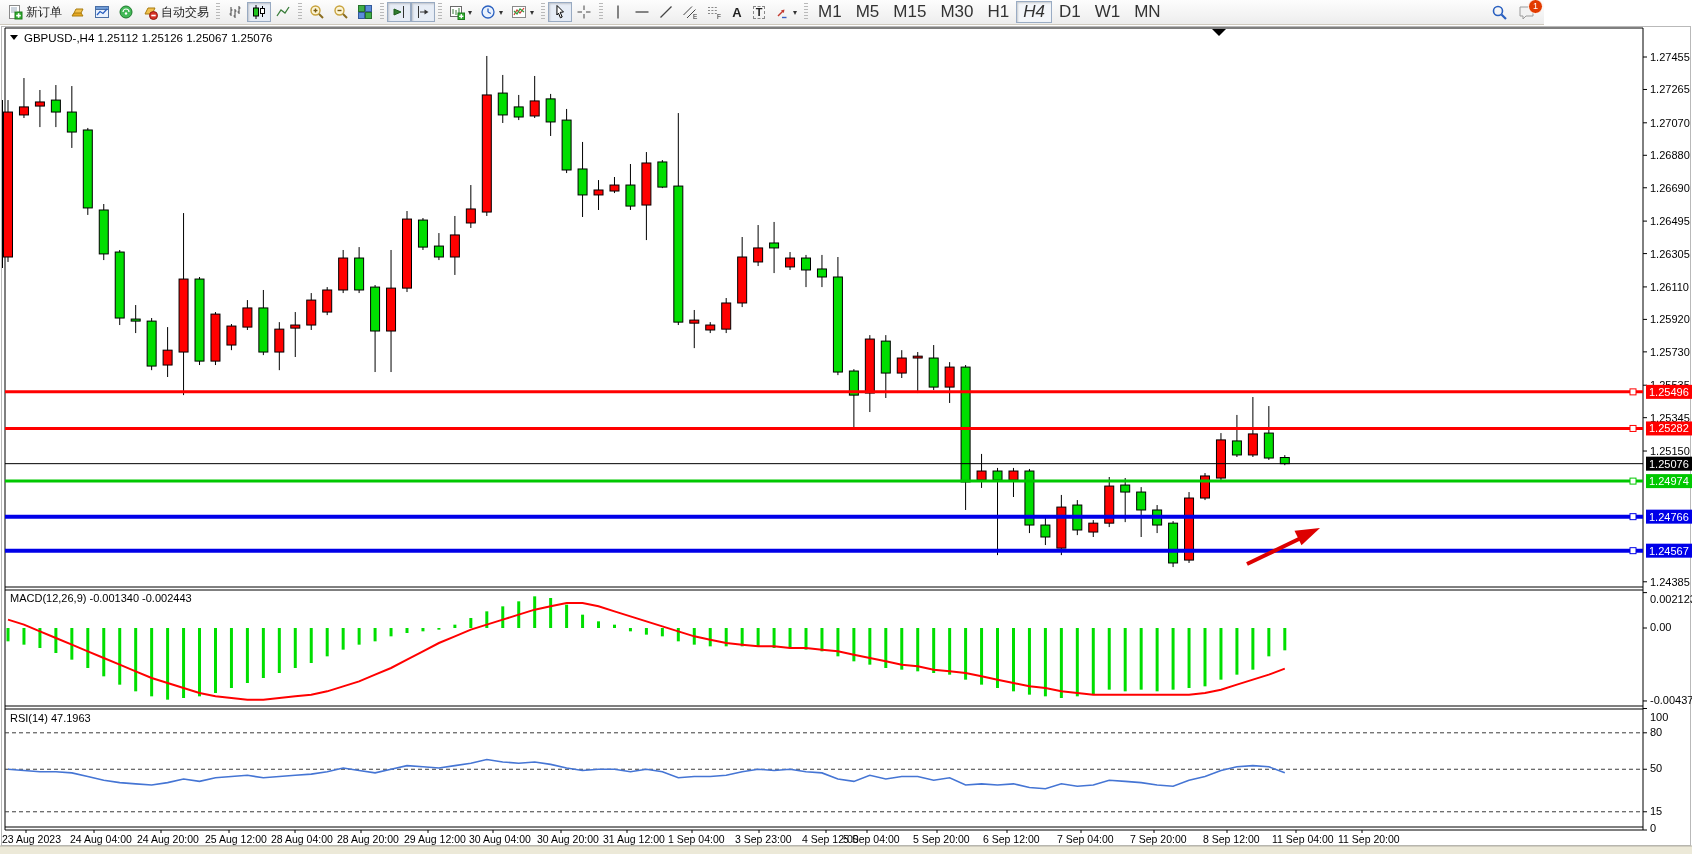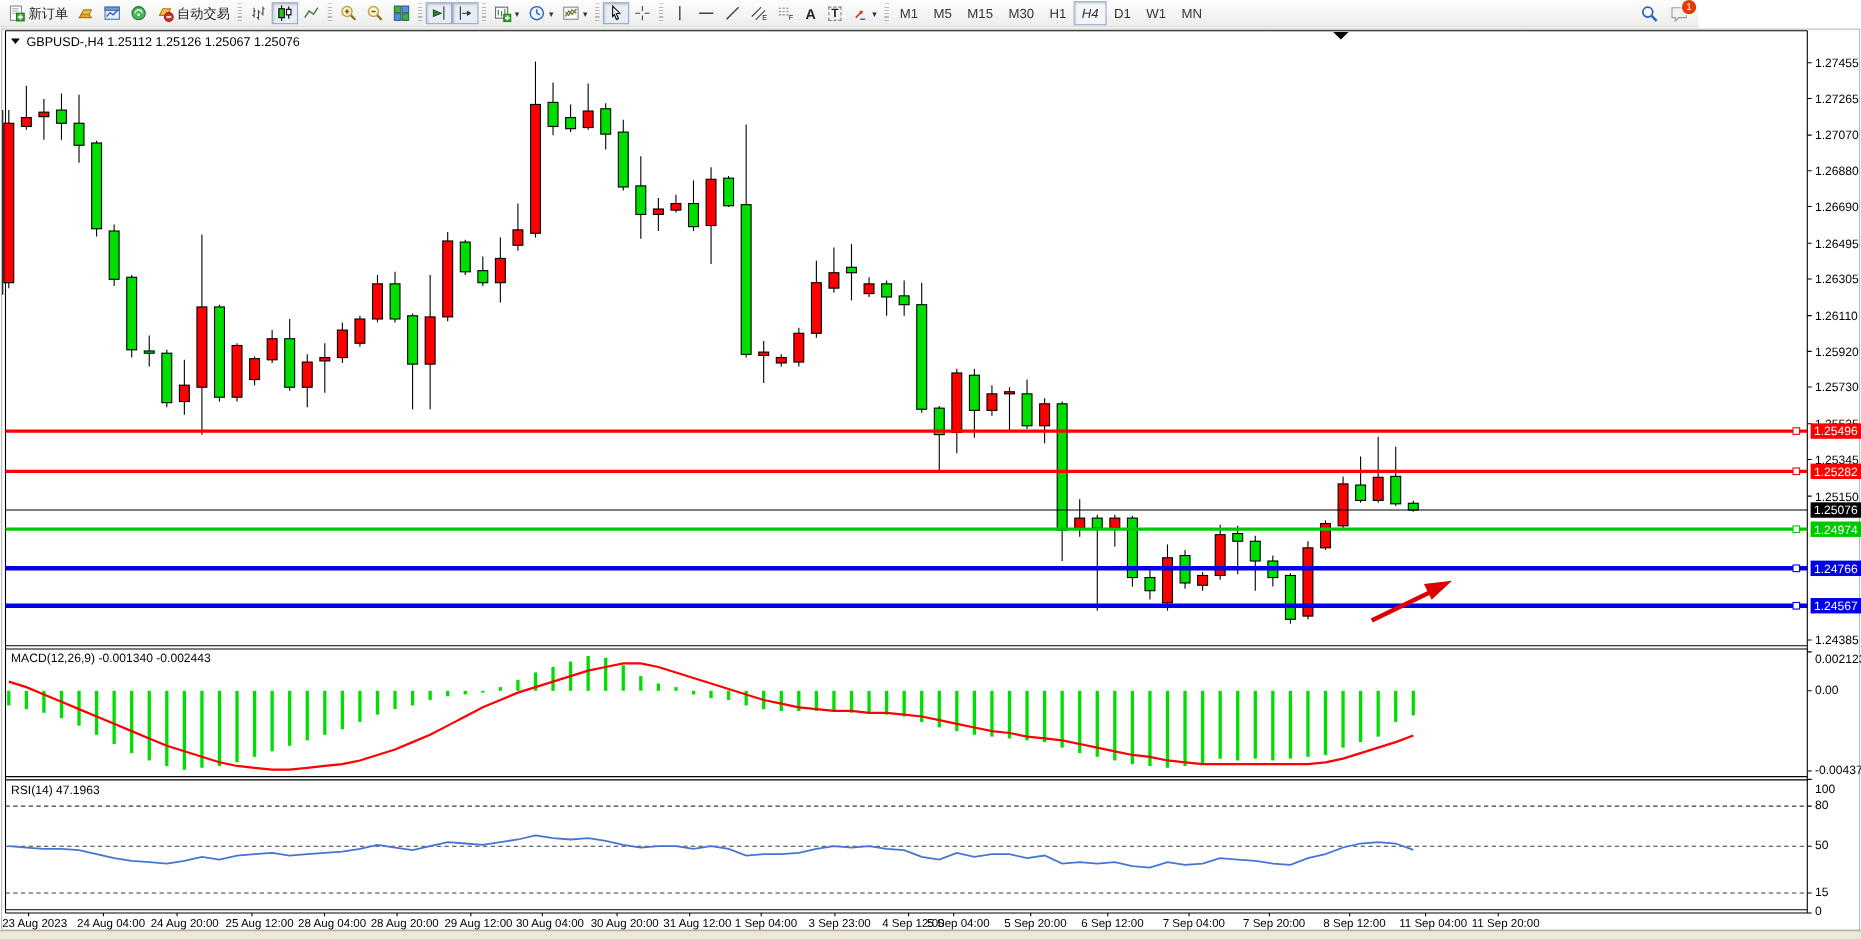--- a/index.html
+++ b/index.html
@@ -8,21 +8,21 @@
   
   .toolbar{position:absolute;left:0;top:0;width:1544px;height:25px;box-sizing:border-box;
     display:flex;align-items:center;background:linear-gradient(#fdfdfd,#ededed);
     border-bottom:1px solid #cfcabe;padding-left:3px;}
   .grip{width:4px;height:18px;margin:0 3px;
     background:repeating-linear-gradient(180deg,#b9b9b9 0 1px,transparent 1px 3px);}
   .tbtn{height:20px;min-width:22px;box-sizing:border-box;display:flex;align-items:center;justify-content:center;
     gap:3px;padding:0 3px;border:1px solid transparent;font-size:12px;color:#222;cursor:default;background:transparent;}
   .tbtn.pressed{background:#e7edf6;border:1px solid #98aac2;box-shadow:inset 1px 1px 2px rgba(0,0,0,.18);}
   .tbtn .caret{font-size:8px;color:#333;}
-  .tf{font-size:12px;color:#333;padding:0 6px;height:20px;display:flex;align-items:center;border:1px solid transparent;}
+  .tf{font-size:17px;color:#333;padding:0 6px;height:20px;display:flex;align-items:center;border:1px solid transparent;}
   .tf.pressed{background:#f3f6fa;border:1px solid #9aacc4;box-shadow:inset 1px 1px 2px rgba(0,0,0,.18);font-style:italic;}
   .right-tools{margin-left:auto;display:flex;align-items:center;margin-right:8px;gap:10px;}
   .chaticon{position:relative;}
   .badge{position:absolute;top:-5px;right:-7px;background:#e23b00;color:#fff;border-radius:50%;
     font-size:9px;width:13px;height:13px;line-height:13px;text-align:center;border:1px solid #fff;}
   .glyphA{font-size:13px;font-weight:bold;color:#222;}
   .glyphT{font-size:11px;font-weight:bold;color:#222;border:1px dashed #888;padding:0 2px;line-height:11px;}
   svg.icon{display:block;}
   
   #chart-svg{position:absolute;left:0;top:25px;}

